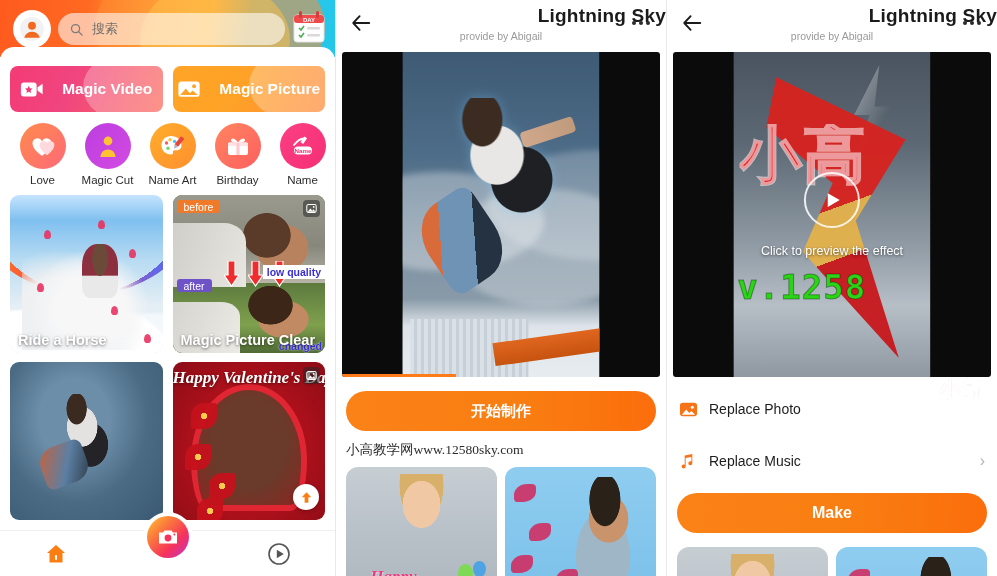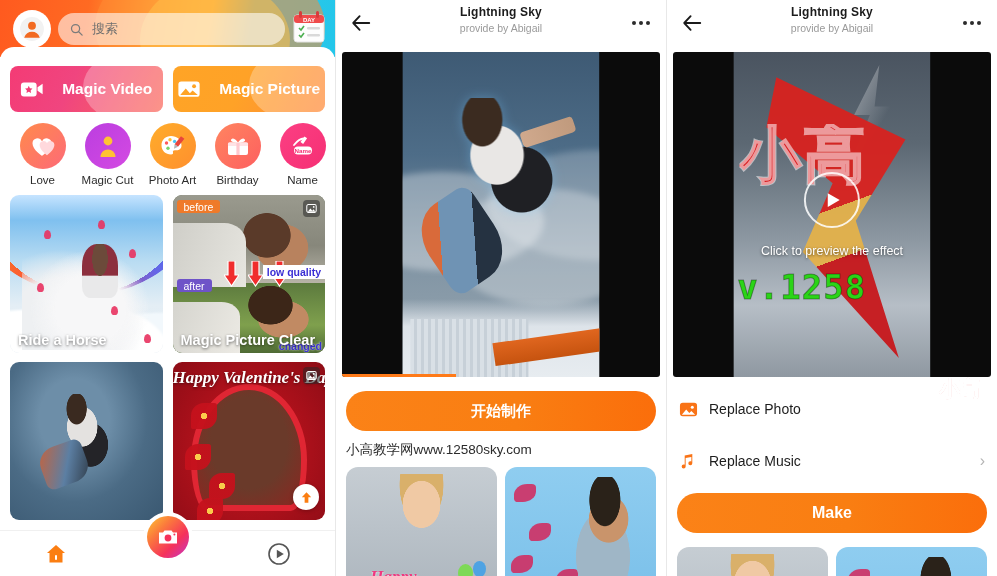--- a/index.html
+++ b/index.html
@@ -157,21 +157,21 @@
     display:flex; align-items:center; justify-content:center; }
 
   
   .panel-detail { width:331px; height:576px; background:#fff; position:relative; overflow:hidden;
                   border-left:1px solid #e8e8e8; }
   .d-header { height:52px; position:relative; }
   .d-back { position:absolute; left:10px; top:8px; width:30px; height:30px; display:flex; align-items:center; justify-content:center; }
   .d-back svg{ width:22px; height:22px; }
   .d-more { position:absolute; right:10px; top:12px; width:30px; height:22px; display:flex; align-items:center; justify-content:center; gap:3px;}
   .d-more i{ width:4px;height:4px;border-radius:50%;background:#2b2b2b;display:block; }
-  .d-title { text-align:center; padding-top:5px; font-size:12px; font-weight:bold; color:#1b1b1b; letter-spacing:.2px;}
+  .d-title { text-align:right; padding-top:5px; font-size:19px; font-weight:bold; color:#1b1b1b; letter-spacing:.2px;}
   .d-sub { text-align:center; font-size:10.5px; color:#9a9a9a; margin-top:3px; }
 
   .d-stage { margin:0 6px; height:325px; background:#0b0b0b; border-radius:3px; position:relative; overflow:hidden; }
   .stage-inner { position:absolute; left:50%; transform:translateX(-50%); top:0; width:62%; height:100%; overflow:hidden; }
   .prog { position:absolute; left:0; bottom:0; height:3px; background:#ff7a18; }
 
   
   .st-sky { position:absolute; inset:0;
     background: linear-gradient(#3e5a74 0%, #4e6d88 32%, #7f93a3 62%, #9aa8b2 100%); }
   .st-clouds { position:absolute; left:-10%; top:30%; width:125%; height:50%;
@@ -218,21 +218,21 @@
     display:flex; align-items:center; justify-content:center; margin:0 auto; }
   .play-circle svg{ width:22px; height:22px; }
   .play-caption { margin-top:16px; color:#fff; font-size:12.5px; text-shadow:0 1px 3px rgba(0,0,0,.6); white-space:nowrap;}
 
   .cta {
     margin:14px 10px 0; height:40px; border-radius:20px; display:flex; align-items:center; justify-content:center;
     color:#fff; font-size:15px; font-weight:bold;
     background: linear-gradient(90deg,#fb8217 0%,#f97e12 55%,#fb6e0b 100%);
   }
   .cta.make { font-size:16px; margin-top:12px; }
-  .watermark-line { margin:10px 0 0 10px; font-size:13.5px; color:#2b2b2b; font-family:Liberation Sans, sans-serif;}
+  .watermark-line { margin:10px 0 0 10px; font-size:13.5px; color:#2b2b2b; font-family:Liberation Serif, serif;}
 
   .thumb-row { display:flex; gap:8px; margin:8px 10px 0; }
   .thumb { flex:1; height:122px; border-radius:12px; overflow:hidden; position:relative; }
   .th-happy { background: linear-gradient(#c6cdd3,#aeb7bf); }
   .th-happy .face{position:absolute;left:26%;top:6%;width:48%;height:62%;
     background: radial-gradient(ellipse at 50% 40%,#f0c9a4 0 36%,transparent 37%),
                 radial-gradient(ellipse at 50% 14%,#d9b06a 0 42%,transparent 43%);}
   .th-happy .tag2{position:absolute;left:16%;bottom:2%;color:#f0387f;font-weight:bold;font-size:17px;
     font-family:"Liberation Serif",serif;font-style:italic;text-shadow:0 1px 2px #fff;}
   .th-happy .bal{position:absolute;right:16%;bottom:6%;width:15px;height:18px;border-radius:50%;background:#7ed957;}
@@ -342,21 +342,21 @@
             <svg width="28" height="26" viewBox="0 0 28 26">
               <path d="M12 3C6.6 3 2.5 6.8 2.5 12.2S6.6 21.5 12 21.5c1.7 0 2.3-1 2-2-.4-1.3.4-2.2 1.7-2.2h1.8c3 0 5-2 5-4.8C22.5 6.6 17.9 3 12 3z" fill="#fff"></path>
               <circle cx="7.5" cy="10" r="1.7" fill="#ff5a5a"></circle>
               <circle cx="11" cy="6.8" r="1.7" fill="#ffc233"></circle>
               <circle cx="15.6" cy="8.4" r="1.7" fill="#4cc3f0"></circle>
               <circle cx="9" cy="15.2" r="1.7" fill="#7ad36b"></circle>
               <path d="M22 3.2l3.4 2.6-6.4 8-3.4-2.6z" fill="#e8453c"></path>
               <path d="M15.6 11.2l3.4 2.6-4 2z" fill="#b5b5b5"></path>
             </svg>
           </div>
-          <span class="qlabel">Photo Art</span>
+          <span class="qlabel">Name Art</span>
         </div>
         <div class="quick">
           <div class="circ c-birthday">
             <svg width="28" height="26" viewBox="0 0 28 26">
               <rect x="4" y="9.5" width="20" height="12.5" rx="2" fill="#fff"></rect>
               <rect x="4" y="9.5" width="20" height="3.6" rx="1.2" fill="#ffe3e6"></rect>
               <rect x="12.4" y="9.5" width="3.2" height="12.5" fill="#ffc9cf"></rect>
               <path d="M14 9.5C11.5 6.5 9 4.5 7.4 6.2c-1.5 1.6.6 3.3 6.6 3.3z" fill="#fff"></path>
               <path d="M14 9.5c2.5-3 5-5 6.6-3.3 1.5 1.6-.6 3.3-6.6 3.3z" fill="#fff"></path>
             </svg>

